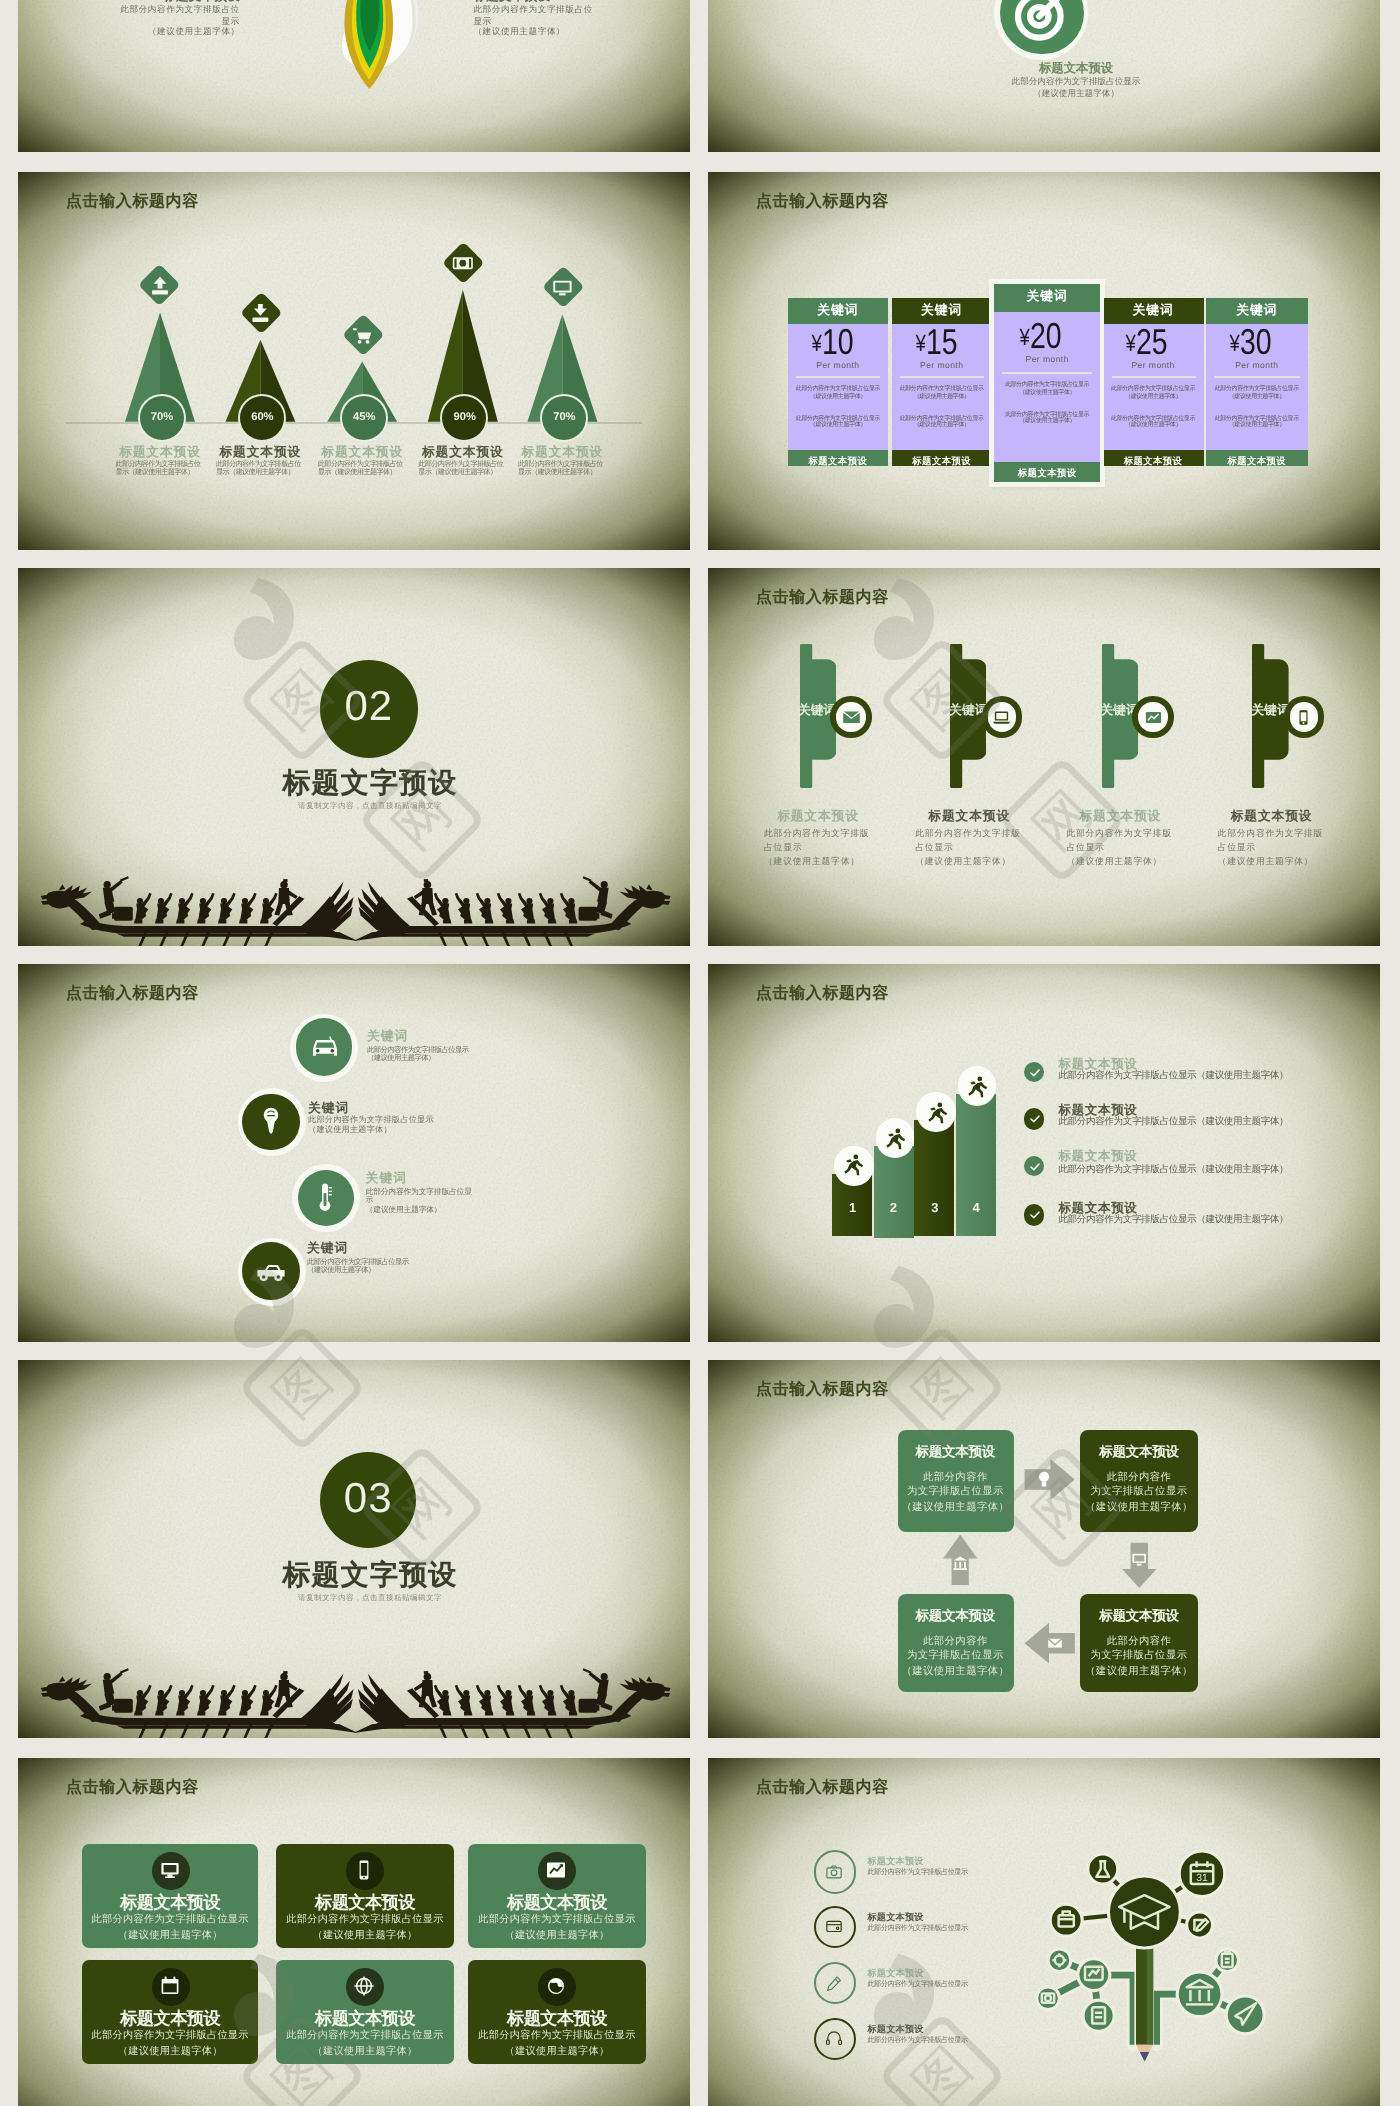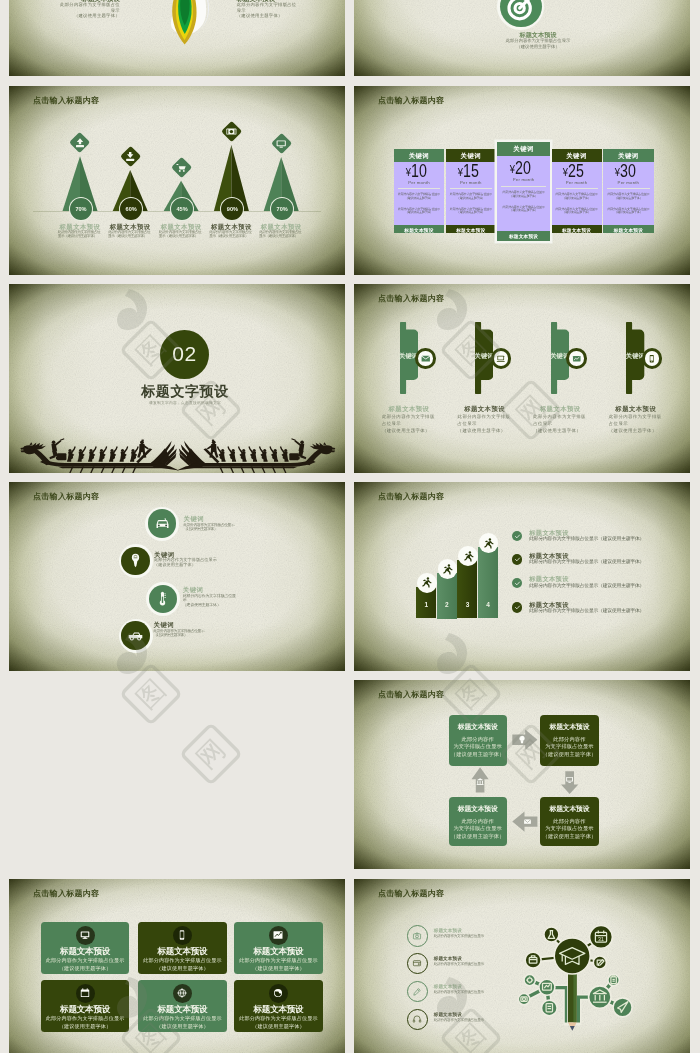--- a/index.html
+++ b/index.html
@@ -638,20 +638,42 @@
           </svg>
         </div>
     <div class="ck" style="left:175.2px;top:118.5px;width:140px">
       <div class="t dg">标题文本预设</div>
       <div class="b">此部分内容作为文字排版占位显示（建议使用主题字体）</div>
     </div>
   </div>
   <div class="shadow"></div>
 </div>
 
+<div class="slide" style="left:9px;top:680.35px">
+  <div class="paper"></div>
+  <svg class="noise" width="336" height="189">
+        <rect width="336" height="189" filter="url(#pn)" opacity="0.5"></rect>
+      </svg>
+  <div class="content">
+    <div class="secnum" style="left:151px;top:46.3px;width:48.2px;height:48.2px">03</div>
+    <div class="sectitle" style="left:96px;top:99.2px;width:160px">标题文字预设</div>
+    <div class="secsub" style="left:96px;top:115.6px;width:160px">请复制文字内容，点击直接粘贴编辑文字</div>
+    <svg style="position:absolute;left:0;top:150px;width:336px;height:40px" viewBox="0 0 336 40">
+      <g fill="#211a0f">
+            <g transform="translate(9,4.15)">
+              <use href="#dboat"></use>
+            </g>
+      <g transform="translate(328.7,4.15) scale(-1,1)">
+              <use href="#dboat"></use>
+            </g>
+          </g>
+    </svg>
+  </div>
+  <div class="shadow"></div>
+</div>
 
 <div class="slide" style="left:354px;top:680.35px">
   <div class="paper"></div>
   <svg class="noise" width="336" height="189">
         <rect width="336" height="189" filter="url(#pn)" opacity="0.5"></rect>
       </svg>
   <div class="content">
     <div class="stitle">点击输入标题内容</div>
     <div class="fbox" style="left:94.6px;top:35.25px;width:58.2px;height:50.9px;background:#4e8257">
       <div class="t">标题文本预设</div>

